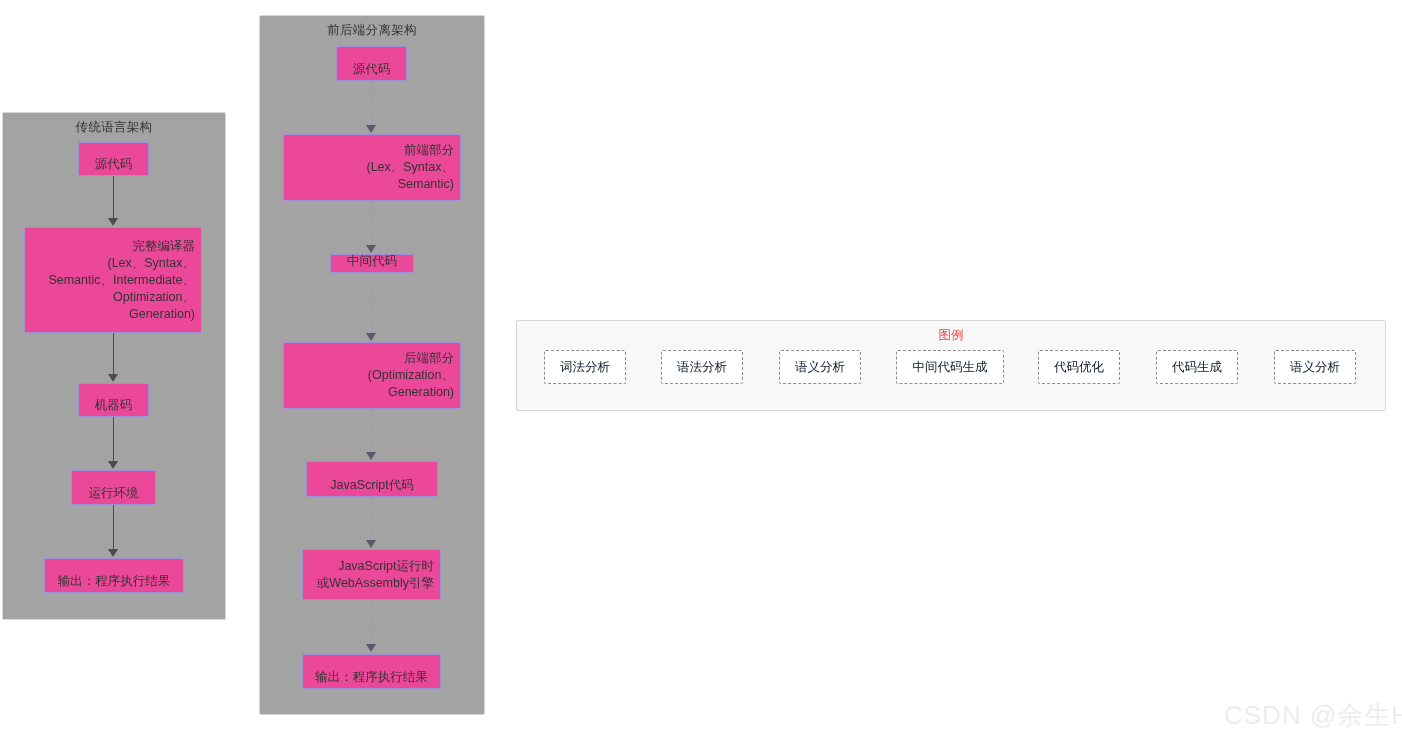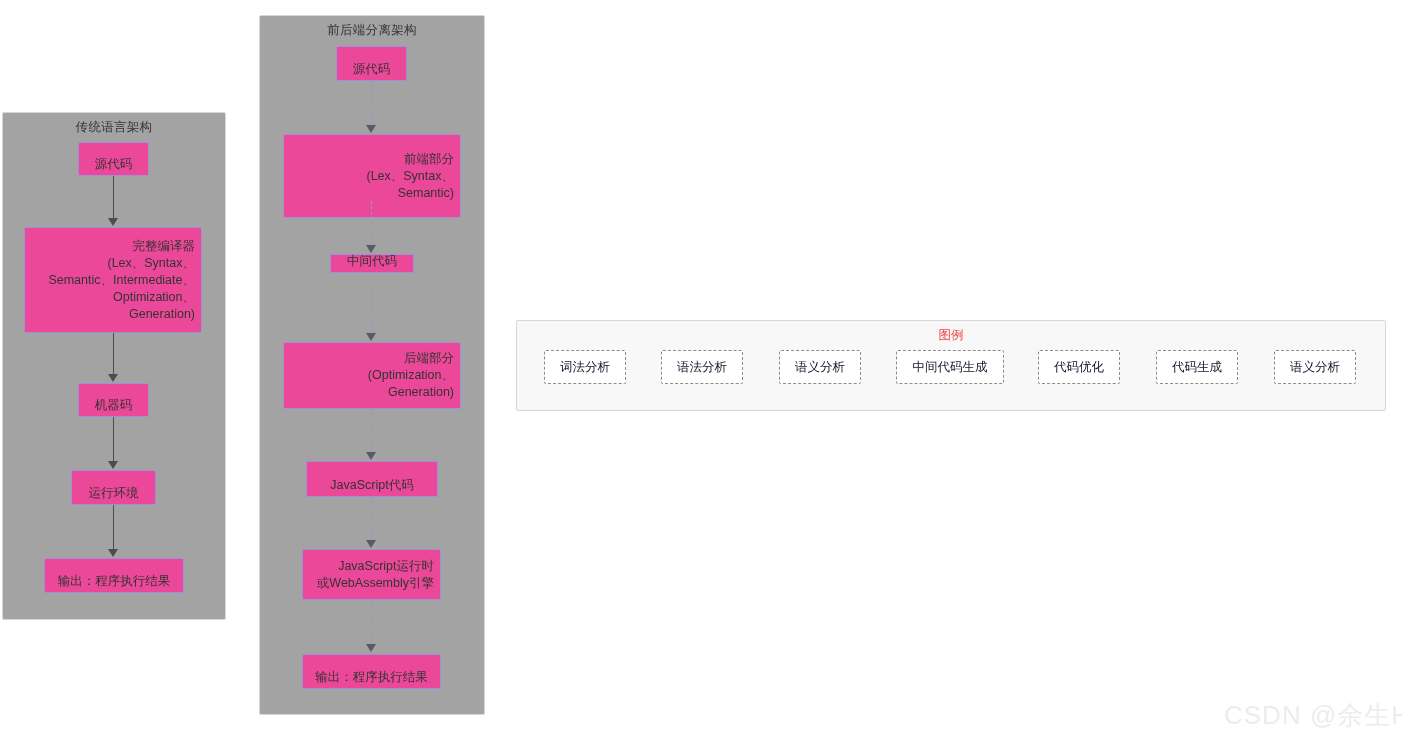--- a/index.html
+++ b/index.html
@@ -147,21 +147,21 @@
   <div class="arrow" style="left:108px;top:549px;"></div>
 
   <div class="subgraph" style="left:259px;top:15px;width:226px;height:700px;">
     <div class="subgraph-title" style="top:6px;">前后端分离架构</div>
   </div>
 
   <div class="node" style="left:336px;top:46px;width:71px;height:35px;">
     <span class="ln">源代码</span>
   </div>
 
-  <div class="node" style="left:283px;top:134px;width:178px;height:84px;flex-direction:column;">
+  <div class="node" style="left:283px;top:134px;width:178px;height:67px;flex-direction:column;">
     <span class="ln">前端部分</span>
     <span class="ln">(Lex、Syntax、</span>
     <span class="ln">Semantic)</span>
   </div>
 
   <div class="node" style="left:330px;top:254px;width:84px;height:19px;">
     <span class="ln">中间代码</span>
   </div>
 
   <div class="node" style="left:283px;top:342px;width:178px;height:67px;flex-direction:column;">

